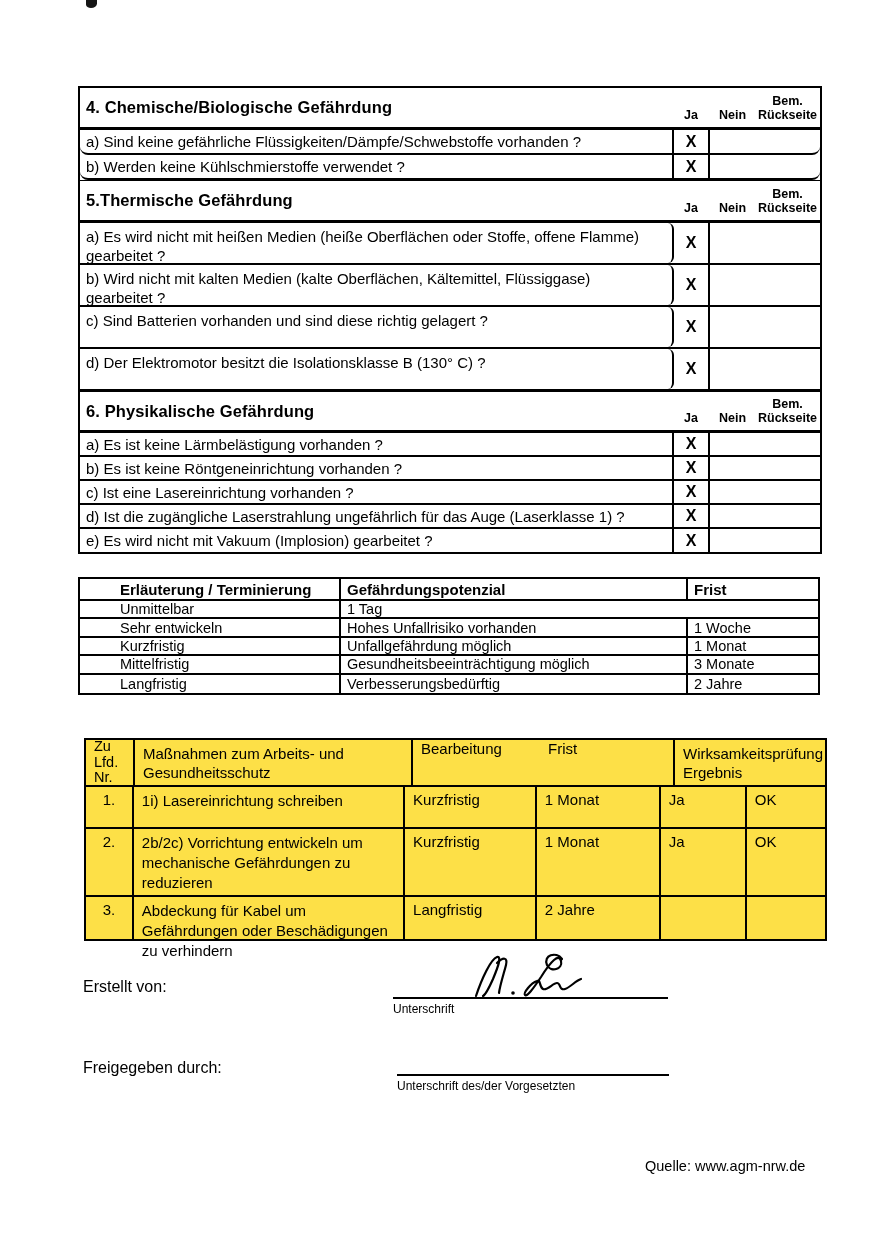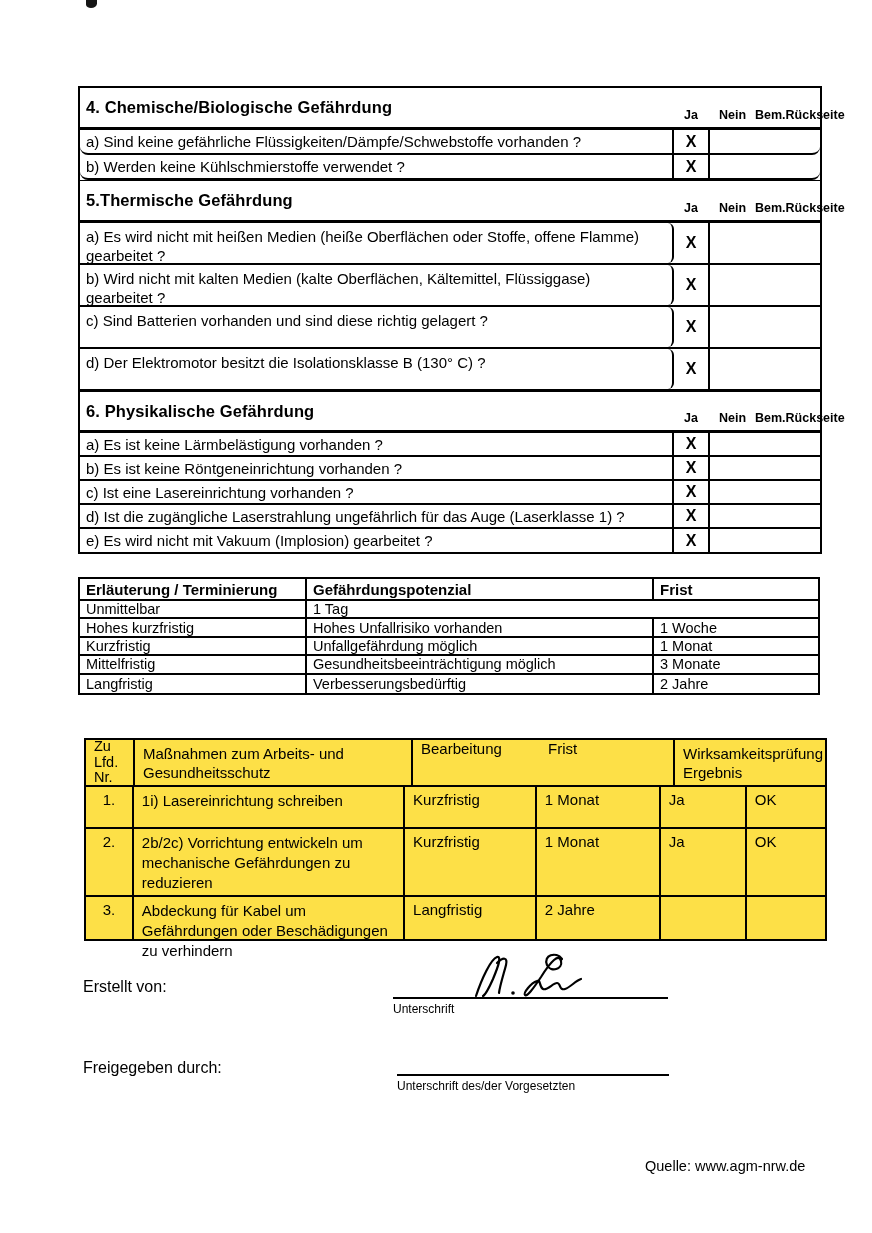--- a/index.html
+++ b/index.html
@@ -22,21 +22,21 @@
   .section-header.bt { border-top:1px solid #000; }
   .sh-42 { height:42px; } .sh-43 { height:43px; }
   .sec-title {
     flex:1; display:flex; align-items:center; padding-left:6px;
     font-weight:bold; font-size:16.5px; letter-spacing:0.1px;
   }
   .hl {
     width:148px; display:flex; align-items:flex-end; padding-bottom:5px;
     font-weight:bold; font-size:12.5px; line-height:14px; text-align:center;
   }
-  .hl-c1 { width:38px; } .hl-c2 { width:45px; } .hl-c3 { width:65px; display:flex; flex-direction:row; }
+  .hl-c1 { width:38px; } .hl-c2 { width:45px; } .hl-c3 { width:65px; display:flex; flex-direction:column; }
   .q-row { display:flex; border-bottom:2px solid #000; }
   .q-row.last { border-bottom:0; }
   .h25 { height:25px;border-radius:8px; } .h42 { height:42px; } .h24 { height:24px; } .h23 { height:23px; }
   .cell-q {
     flex:1; border-right:2px solid #000; padding-left:6px; padding-right:4px;
     font-size:15px; display:flex; align-items:center;
     white-space:nowrap; overflow:hidden;
   }
   .q-row.tall .cell-q { align-items:flex-start; padding-top:4px; white-space:normal; line-height:19px;border-radius:6px; }
   .q-row.tall .cell-q .q-text { max-width:555px; }
@@ -45,21 +45,21 @@
     align-items:center; justify-content:center;
     font-weight:bold; font-size:16px;
   }
   .cell-rest { width:110px; }
 
   
   .ltable {
     position:absolute; left:78px; top:577px; width:742px;
     border:2px solid #000; background:#fff;
   }
-  .l-row { display:flex; border-bottom:2px solid #000; height:18.4px; font-size:14.5px; }
+  .l-row { display:flex; border-bottom:2px solid #000; height:18.4px; font-size:14.5px;padding-left:34px; }
   .l-row.lhead { height:22px; font-weight:bold; font-size:15px; }
   .l-row.last { border-bottom:0; }
   .l-c1 { width:227px; border-right:2px solid #000; }
   .l-c2 { width:347px; border-right:2px solid #000; }
   .l-c3 { flex:1; }
   .l-row > div { display:flex; align-items:center; padding-left:6px; overflow:hidden; white-space:nowrap; }
 
   
   .mtable {
     position:absolute; left:84px; top:738px; width:743px;
@@ -208,21 +208,21 @@
     <div class="l-row lhead">
       <div class="l-c1">Erläuterung / Terminierung</div>
       <div class="l-c2">Gefährdungspotenzial</div>
       <div class="l-c3">Frist</div>
     </div>
     <div class="l-row">
       <div class="l-c1">Unmittelbar</div>
       <div class="l-c3">1 Tag</div>
     </div>
     <div class="l-row">
-      <div class="l-c1">Hohes kurzfristig</div>
+      <div class="l-c1">Sehr entwickeln</div>
       <div class="l-c2">Hohes Unfallrisiko vorhanden</div>
       <div class="l-c3">1 Woche</div>
     </div>
     <div class="l-row">
       <div class="l-c1">Kurzfristig</div>
       <div class="l-c2">Unfallgefährdung möglich</div>
       <div class="l-c3">1 Monat</div>
     </div>
     <div class="l-row">
       <div class="l-c1">Mittelfristig</div>

